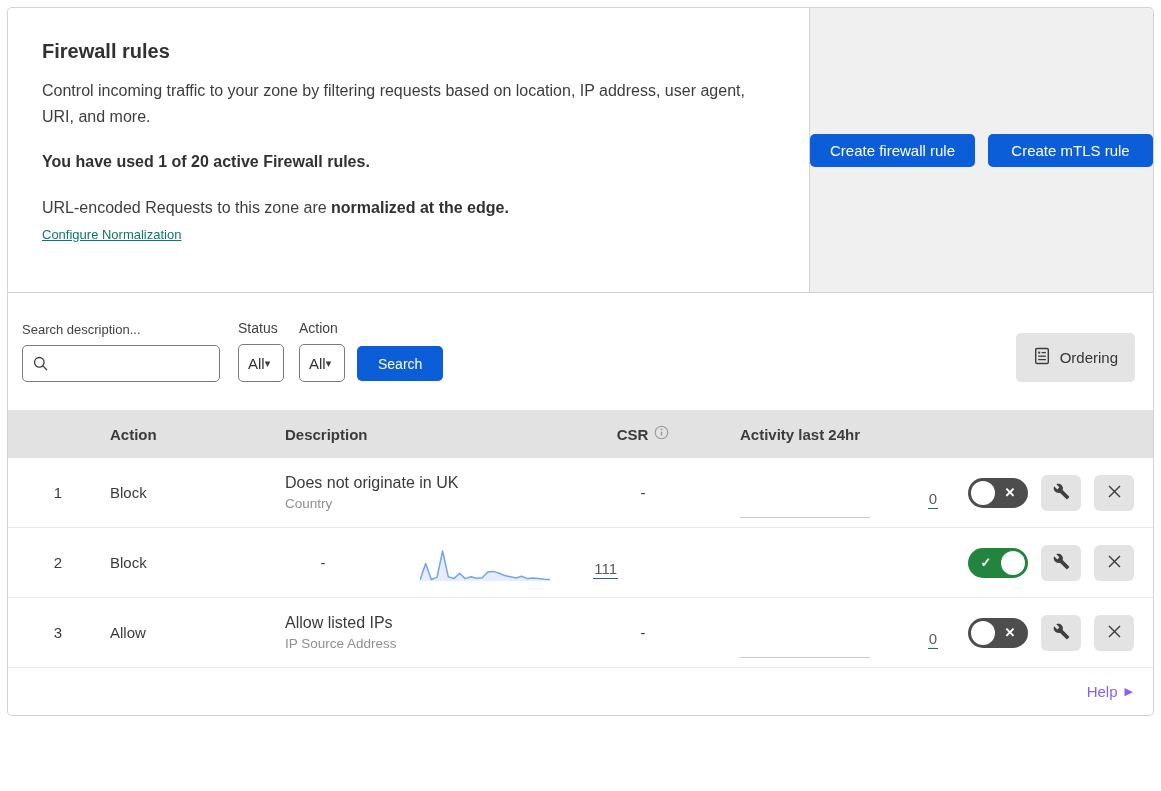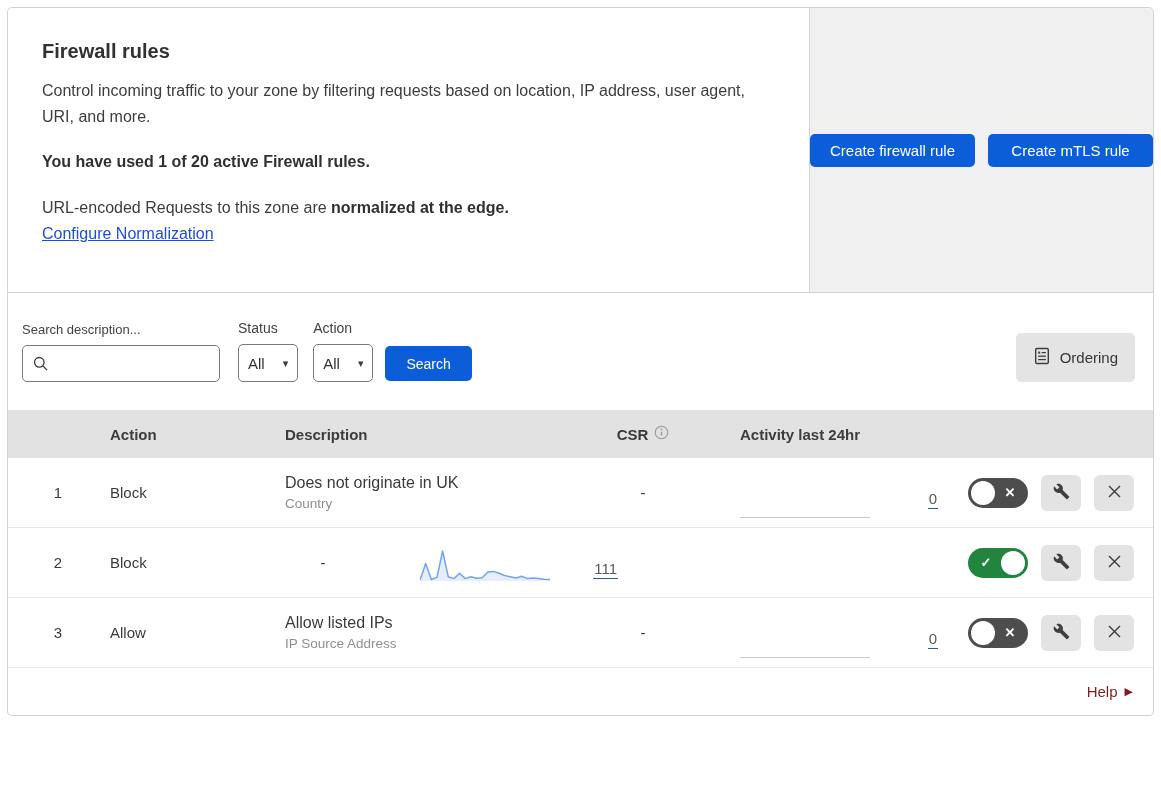--- a/index.html
+++ b/index.html
@@ -18,21 +18,21 @@
     border:1px solid #d2d2d2;
     border-radius:5px 5px 0 0;
     height:286px;
   }
   .intro { flex:1; background:#fff; padding:32px 40px 0 34px; border-radius:5px 0 0 0; }
   .intro h1 { font-size:20px; font-weight:600; color:#313131; margin-bottom:15px; }
   .intro .desc { font-size:16px; color:#3d3d3d; line-height:26px; margin-bottom:23px; max-width:720px; }
   .intro .usage { font-size:16px; font-weight:700; color:#313131; margin-bottom:28px; }
   .intro .norm { font-size:16px; color:#3d3d3d; margin-bottom:8px; }
   .intro .norm b { color:#313131; }
-  .link { color:#1d4ed8; text-decoration:underline; font-size:16px; cursor:pointer; }
+  .link { color:#0f766e; text-decoration:underline; font-size:13px; cursor:pointer; }
 
   .cta-panel {
     width:344px; background:#f0f0f0;
     border-left:1px solid #d2d2d2;
     border-radius:0 5px 0 0;
     display:flex; justify-content:center; align-items:center; gap:13px;
   }
   .btn-primary {
     width:272px; height:33px;
     background:#0b5ed7; color:#fff;
@@ -63,21 +63,21 @@
     border:1px solid #7a7a7a; border-radius:5px;
     padding:0 10px 0 36px; font-size:15px; font-family:inherit;
     outline:none; background:#fff;
   }
   .search-box .mag { position:absolute; left:11px; top:11px; }
   .g-status { margin-left:18px; }
   .g-action { margin-left:15px; }
   .dropdown {
     height:38px; min-width:46px;
     border:1px solid #7a7a7a; border-radius:5px;
-    display:flex; align-items:center; gap:18px;
+    display:flex; align-items:center; gap:0;
     padding:0 9px; font-size:15px; color:#313131;
     cursor:pointer; background:#fff;
   }
   .caret { font-size:11px; color:#3c3c3c; line-height:1; }
   .search-btn {
     margin-left:12px; height:35px; padding:0 21px;
     background:#0b5ed7; color:#fff; border:none; border-radius:5px;
     font-size:14px; font-family:inherit; cursor:pointer; margin-bottom:1px;
   }
   .spacer { flex:1; }
@@ -143,21 +143,21 @@
   .items-info {
     padding:30px 16px 21px 16px;
     font-size:15px; color:#595959;
     border-bottom:1px solid #d9d9d9;
   }
   .items-info b { color:#363636; }
   .help-row {
     height:47px; display:flex; align-items:center; justify-content:flex-end;
     padding-right:20px; border-radius:0 0 5px 5px;
   }
-  .help-link { color:#7f1d1d; font-size:15px; text-decoration:none; cursor:pointer; display:flex; align-items:center; gap:7px;text-align:center; }
+  .help-link { color:#8b5cf6; font-size:15px; text-decoration:none; cursor:pointer; display:flex; align-items:center; gap:7px;text-align:center; }
   .help-arrow { font-size:11px; }
 </style>
 </head>
 <body>
 
 <div class="wrap">
 
   <div class="top-section">
     <div class="intro">
       <h1>Firewall rules</h1>

